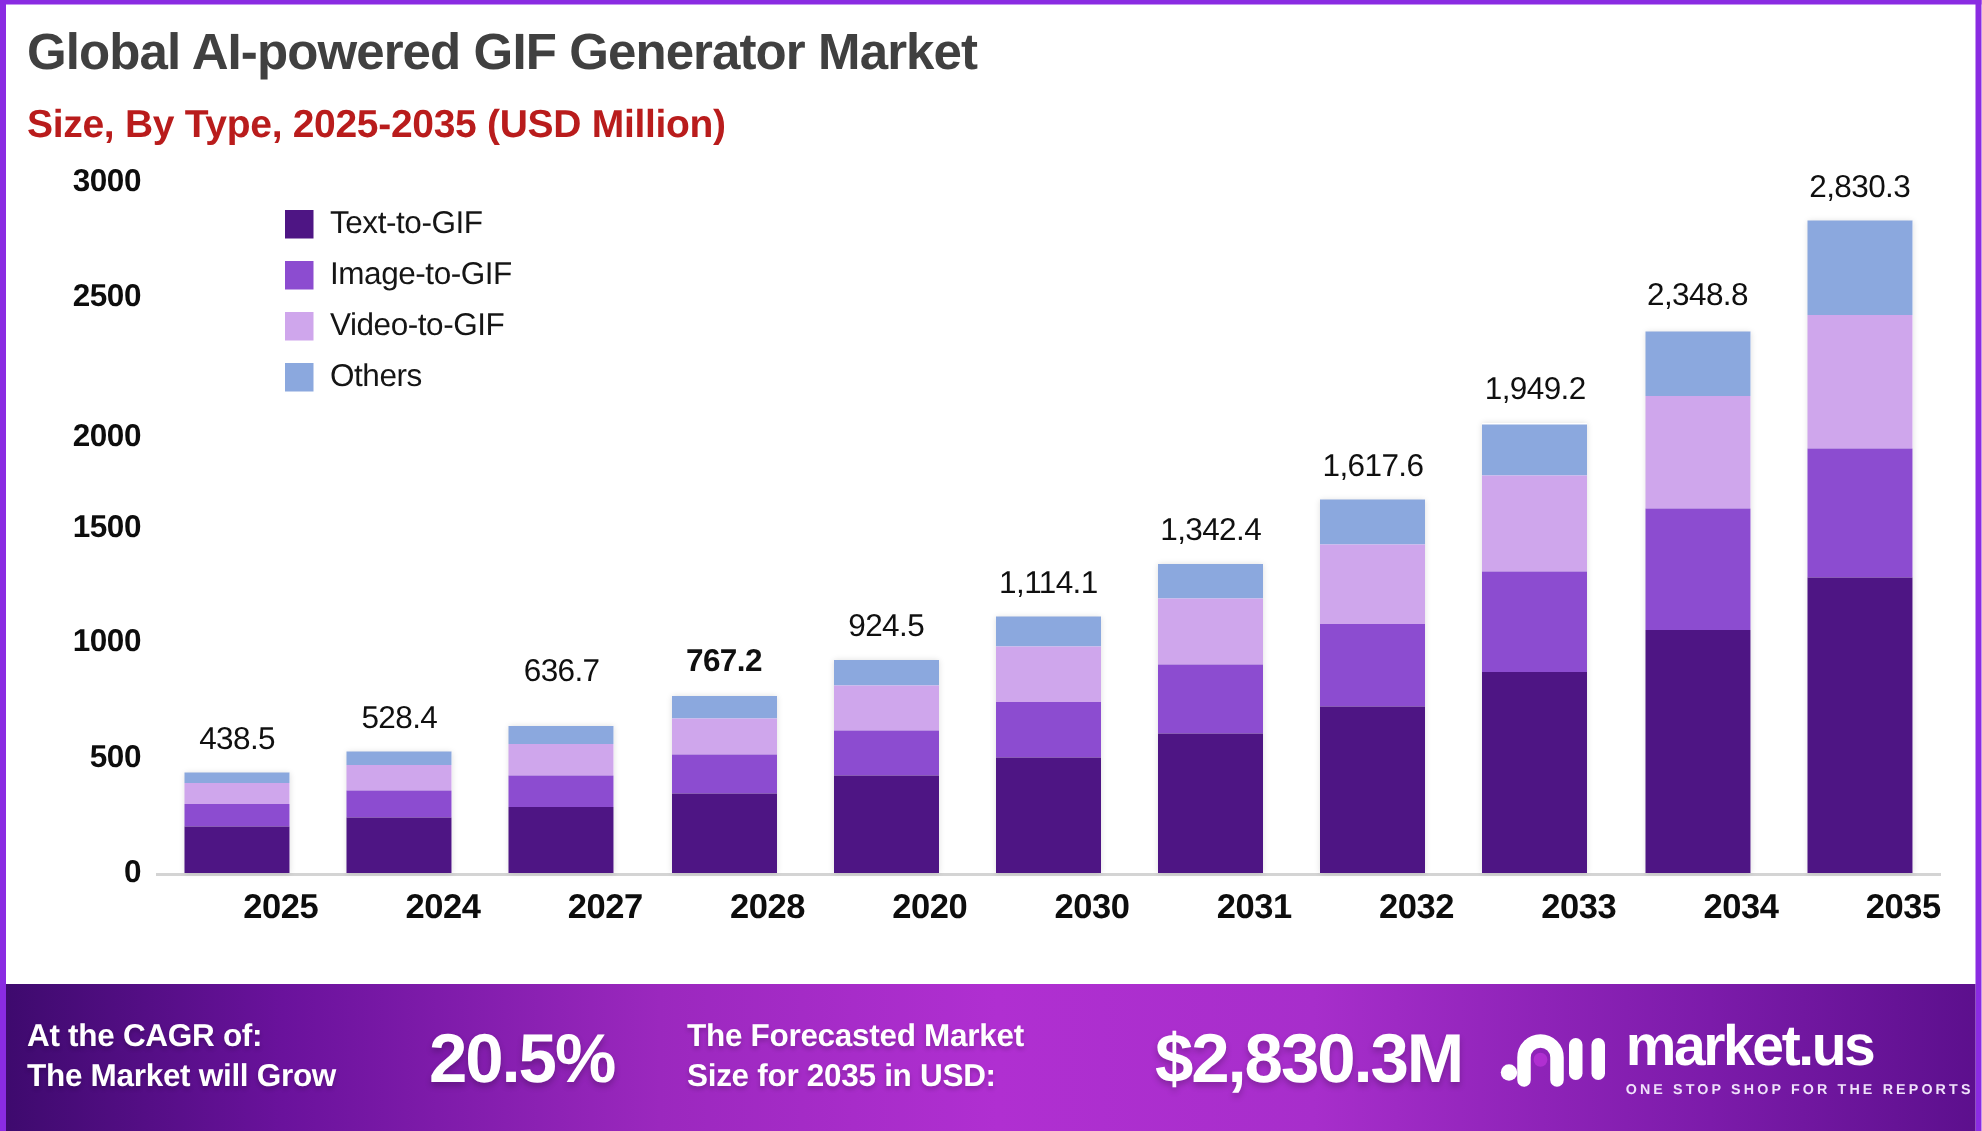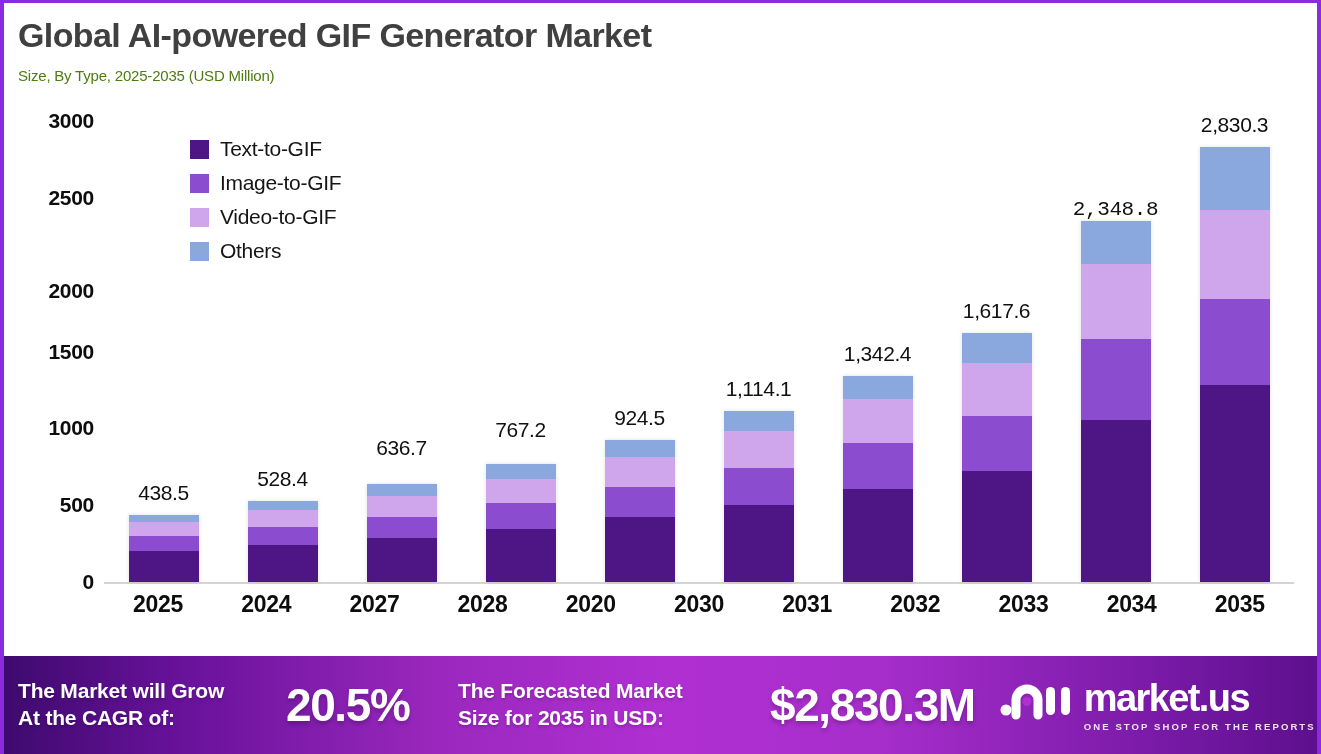--- a/index.html
+++ b/index.html
@@ -27,23 +27,23 @@
   #chart-title {
     font-size: 34px;
     font-weight: 900;
     color: #404040;
     letter-spacing: -0.6px;
     line-height: 1.1;
     white-space: nowrap;
   }
   #chart-subtitle {
     margin-top: 13px;
-    font-size: 15px;
-    font-weight: 400;
-    color: #4d7c0f;
+    font-size: 26px;
+    font-weight: 700;
+    color: #b91c1c;
     letter-spacing: -0.2px;
     white-space: nowrap;
   }
 
   
   #plot {
     position: absolute;
     left: 0;
     top: 118px;
     width: 1313px;
@@ -136,21 +136,21 @@
   #xaxis {
     position: absolute;
     left: 100px;
     top: 470px;
     width: 1190px;
     display: flex;
     justify-content: space-around;
   }
   .xtick {
     width: 9.09%;
-    text-align: center;
+    text-align: right;
     font-size: 23px;
     font-weight: 800;
     color: #0d0d0d;
     letter-spacing: -0.3px;
   }
 
   
   #footer {
     position: absolute;
     left: 0; bottom: 0;
@@ -179,20 +179,21 @@
     text-shadow: 0 3px 4px rgba(0,0,0,0.22);
   }
   #cagr-label { margin-left: 14px; width: 268px; }
   #cagr-value { width: 172px; }
   #forecast-label { width: 300px; }
   #forecast-value { margin-left: 12px; }
 
   
   #logo {
     display: flex;
+    align-items: center;
     gap: 13px;
     margin-left: 24px;
   }
   #logo-mark { flex: 0 0 auto; }
   #logo-text-wrap { display: flex; flex-direction: column; line-height: 1; }
   #logo-wordmark {
     font-size: 38px;
     font-weight: 900;
     letter-spacing: -1.6px;
     color: #ffffff;
@@ -267,21 +268,21 @@
         <div class="bar-group">
           <div class="bar-value" style="bottom: 122px;">636.7</div>
           <div class="bar-stack" style="height: 97.8396px;">
             <div class="seg" style="background: rgb(139, 168, 222); height: 11.6326px;"></div>
             <div class="seg" style="background: rgb(207, 166, 236); height: 20.745px;"></div>
             <div class="seg" style="background: rgb(140, 76, 208); height: 21.206px;"></div>
             <div class="seg" style="background: rgb(78, 21, 132); height: 44.256px;"></div>
           </div>
         </div>
         <div class="bar-group">
-          <div class="bar-value" style="bottom: 140px;">767.2</div>
+          <div class="bar-value" style="bottom: 129px; font-weight: bold;">767.2</div>
           <div class="bar-stack" style="height: 117.893px;">
             <div class="seg" style="background: rgb(139, 168, 222); height: 14.4754px;"></div>
             <div class="seg" style="background: rgb(207, 166, 236); height: 24.5867px;"></div>
             <div class="seg" style="background: rgb(140, 76, 208); height: 25.816px;"></div>
             <div class="seg" style="background: rgb(78, 21, 132); height: 53.015px;"></div>
           </div>
         </div>
         <div class="bar-group">
           <div class="bar-value" style="bottom: 152.065px;">924.5</div>
           <div class="bar-stack" style="height: 142.065px;">
@@ -312,21 +313,30 @@
         <div class="bar-group">
           <div class="bar-value" style="bottom: 258.571px;">1,617.6</div>
           <div class="bar-stack" style="height: 248.571px;">
             <div class="seg" style="background: rgb(139, 168, 222); height: 29.5962px;"></div>
             <div class="seg" style="background: rgb(207, 166, 236); height: 53.015px;"></div>
             <div class="seg" style="background: rgb(140, 76, 208); height: 55.32px;"></div>
             <div class="seg" style="background: rgb(78, 21, 132); height: 110.64px;"></div>
           </div>
         </div>
         <div class="bar-group">
-          <div class="bar-value" style="bottom: 361px; font-family: Liberation Mono, monospace;">2,348.8</div>
+          <div class="bar-value" style="bottom: 309.527px;">1,949.2</div>
+          <div class="bar-stack" style="height: 299.527px;">
+            <div class="seg" style="background: rgb(139, 168, 222); height: 34.4521px;"></div>
+            <div class="seg" style="background: rgb(207, 166, 236); height: 63.7717px;"></div>
+            <div class="seg" style="background: rgb(140, 76, 208); height: 67.6133px;"></div>
+            <div class="seg" style="background: rgb(78, 21, 132); height: 133.69px;"></div>
+          </div>
+        </div>
+        <div class="bar-group">
+          <div class="bar-value" style="bottom: 373px;">2,348.8</div>
           <div class="bar-stack" style="height: 360.932px;">
             <div class="seg" style="background: rgb(139, 168, 222); height: 42.8423px;"></div>
             <div class="seg" style="background: rgb(207, 166, 236); height: 75.2967px;"></div>
             <div class="seg" style="background: rgb(140, 76, 208); height: 80.675px;"></div>
             <div class="seg" style="background: rgb(78, 21, 132); height: 162.118px;"></div>
           </div>
         </div>
         <div class="bar-group">
           <div class="bar-value" style="bottom: 444.923px;">2,830.3</div>
           <div class="bar-stack" style="height: 434.923px;">
@@ -347,22 +357,22 @@
         <div class="xtick">2031</div>
         <div class="xtick">2032</div>
         <div class="xtick">2033</div>
         <div class="xtick">2034</div>
         <div class="xtick">2035</div>
       </div>
   </div>
 
   <div id="footer">
     <div id="cagr-label" class="foot-label">
+      <div>At the CAGR of:</div>
       <div>The Market will Grow</div>
-      <div>At the CAGR of:</div>
     </div>
     <div id="cagr-value" class="foot-big">20.5%</div>
     <div id="forecast-label" class="foot-label">
       <div>The Forecasted Market</div>
       <div>Size for 2035 in USD:</div>
     </div>
     <div id="forecast-value" class="foot-big">$2,830.3M</div>
 
     <div id="logo">
       <svg id="logo-mark" width="72" height="42" viewBox="0 0 72 42" aria-hidden="true">

